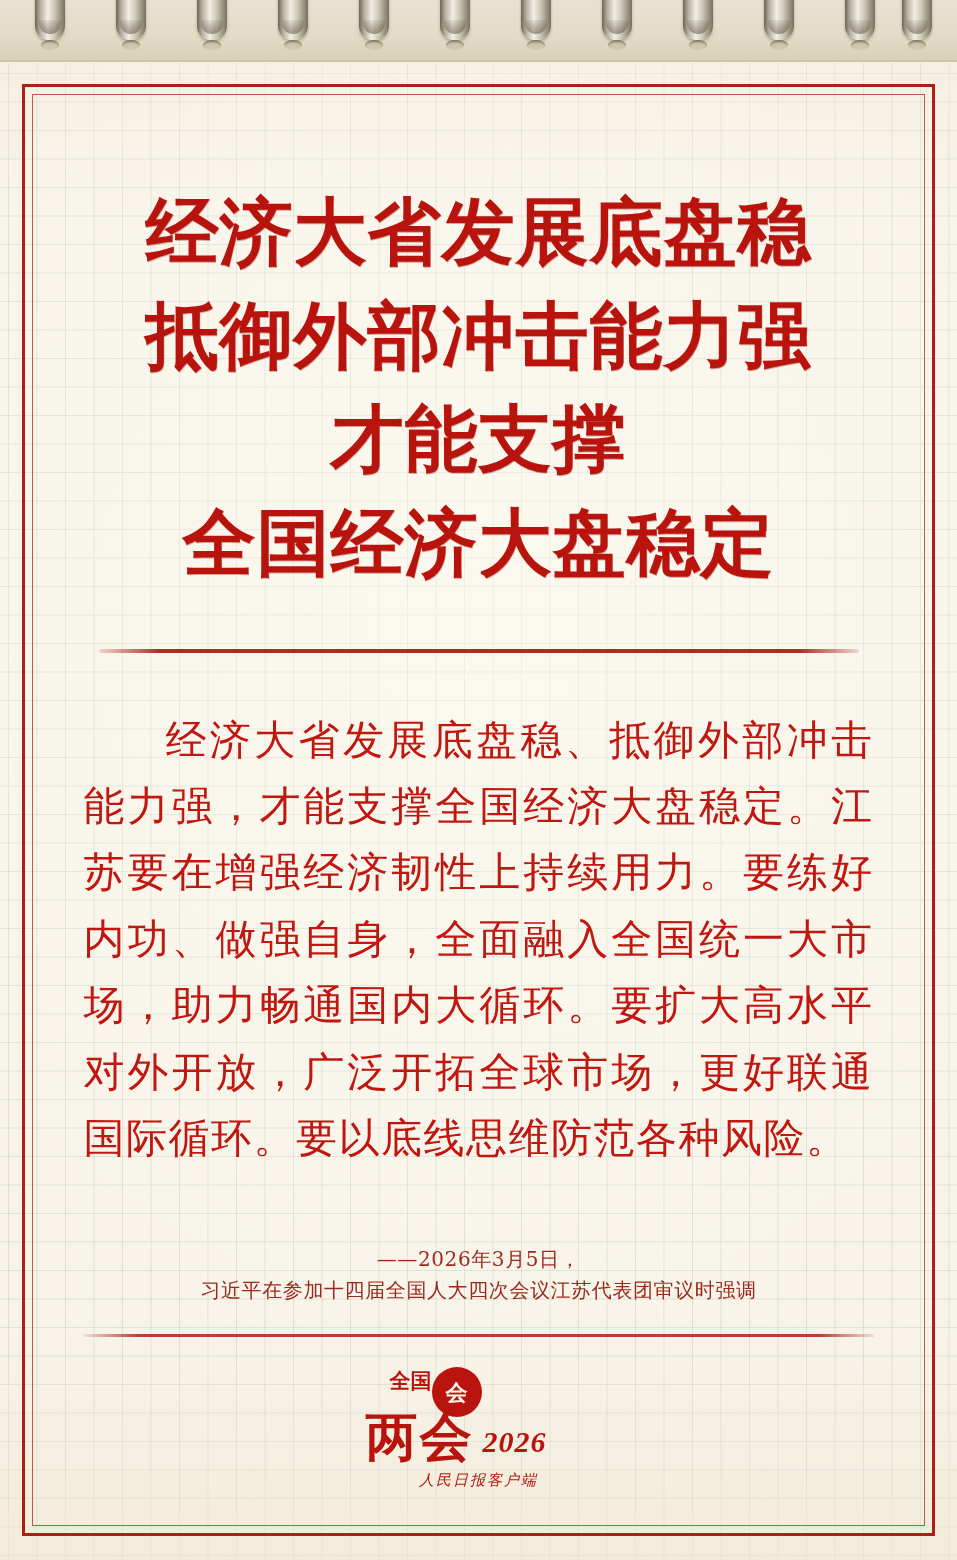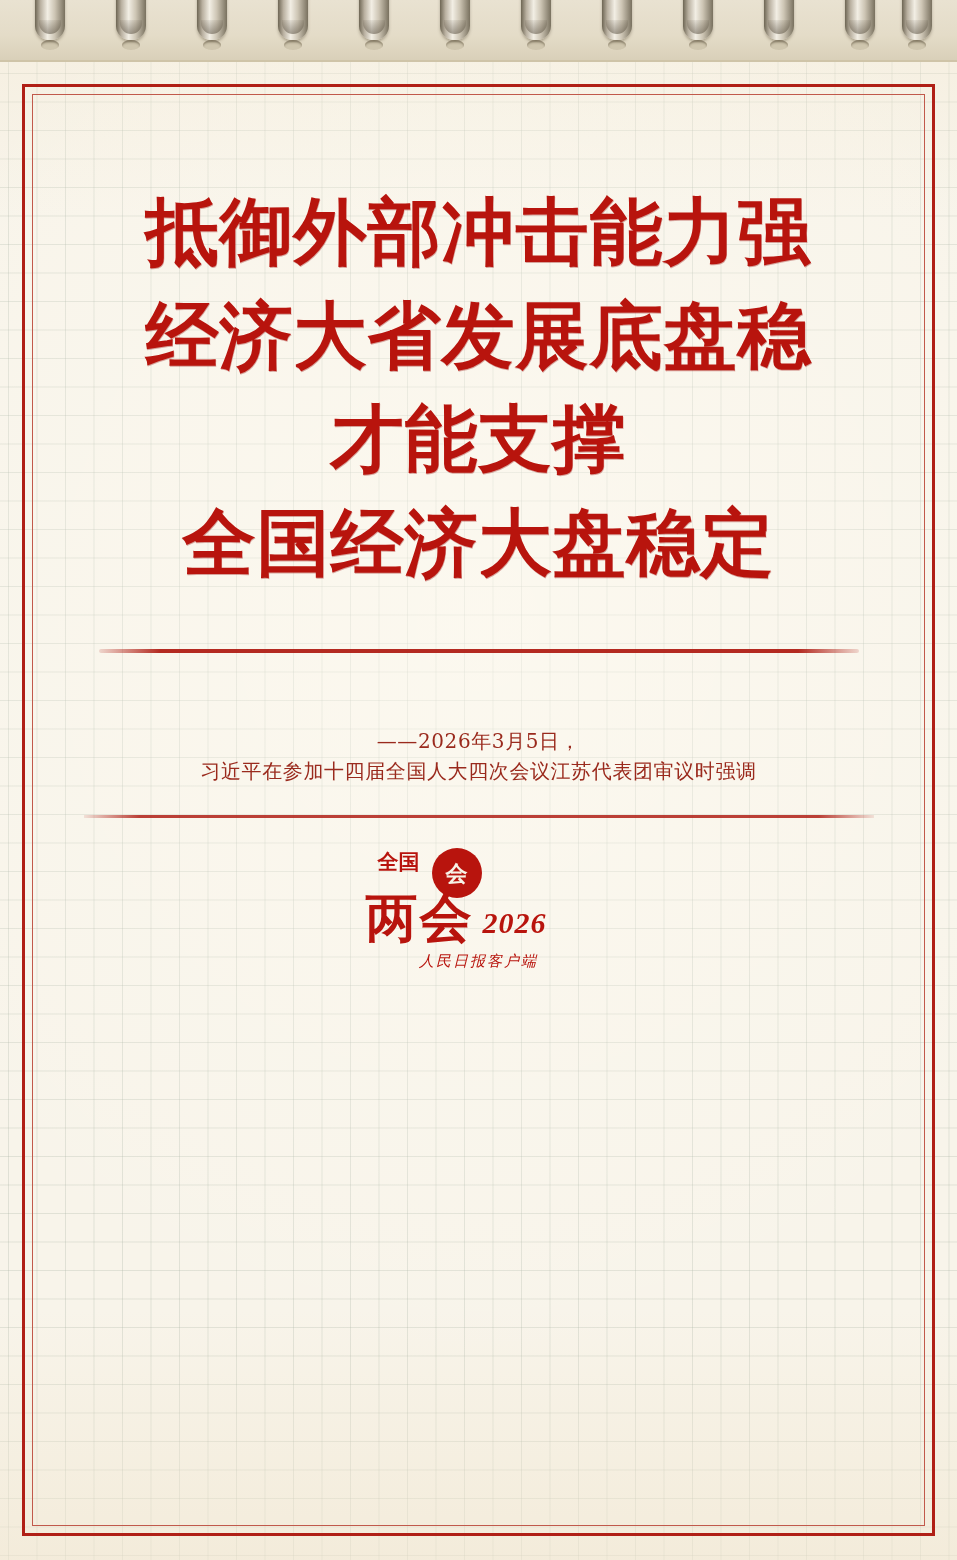--- a/index.html
+++ b/index.html
@@ -200,21 +200,21 @@
   .logo-quanguo {
     position: absolute;
     left: 24px;
     top: 2px;
     width: 54px;
     color: #b8140d;
     font-family: "DejaVu Serif", "Liberation Serif", serif;
     font-size: 21px;
     font-weight: bold;
     line-height: 1.12;
-    text-align: left;
+    text-align: right;
     letter-spacing: 0;
   }
   .logo-lianghui {
     position: absolute;
     left: 12px;
     top: 44px;
     width: 120px;
     color: #b8140d;
     font-family: "DejaVu Serif", "Liberation Serif", serif;
     font-size: 52px;
@@ -280,28 +280,29 @@
     <div class="ring-hole" style="left:908px"></div>
       <div class="ring" style="left:902px"></div>
   </div>
 
   <div class="frame-outer"></div>
   <div class="frame-inner"></div>
 
   <div class="content">
 
     <div class="headline">
+      <span class="l">经济大省发展底盘稳</span>
       <span class="l">抵御外部冲击能力强</span>
-      <span class="l">经济大省发展底盘稳</span>
       <span class="l">才能支撑</span>
       <span class="l">全国经济大盘稳定</span>
     </div>
 
     <div class="divider"></div>
 
+    <div class="body-text">经济大省发展底盘稳、抵御外部冲击能力强，才能支撑全国经济大盘稳定。江苏要在增强经济韧性上持续用力。要练好内功、做强自身，全面融入全国统一大市场，助力畅通国内大循环。要扩大高水平对外开放，广泛开拓全球市场，更好联通国际循环。要以底线思维防范各种风险。</div>
 
     <div class="attribution">
       <span>——2026年3月5日，</span>
       <span class="line2">习近平在参加十四届全国人大四次会议江苏代表团审议时强调</span>
     </div>
 
     <div class="divider2"></div>
 
     <div class="logo">
       <div class="logo-seal">会</div>

